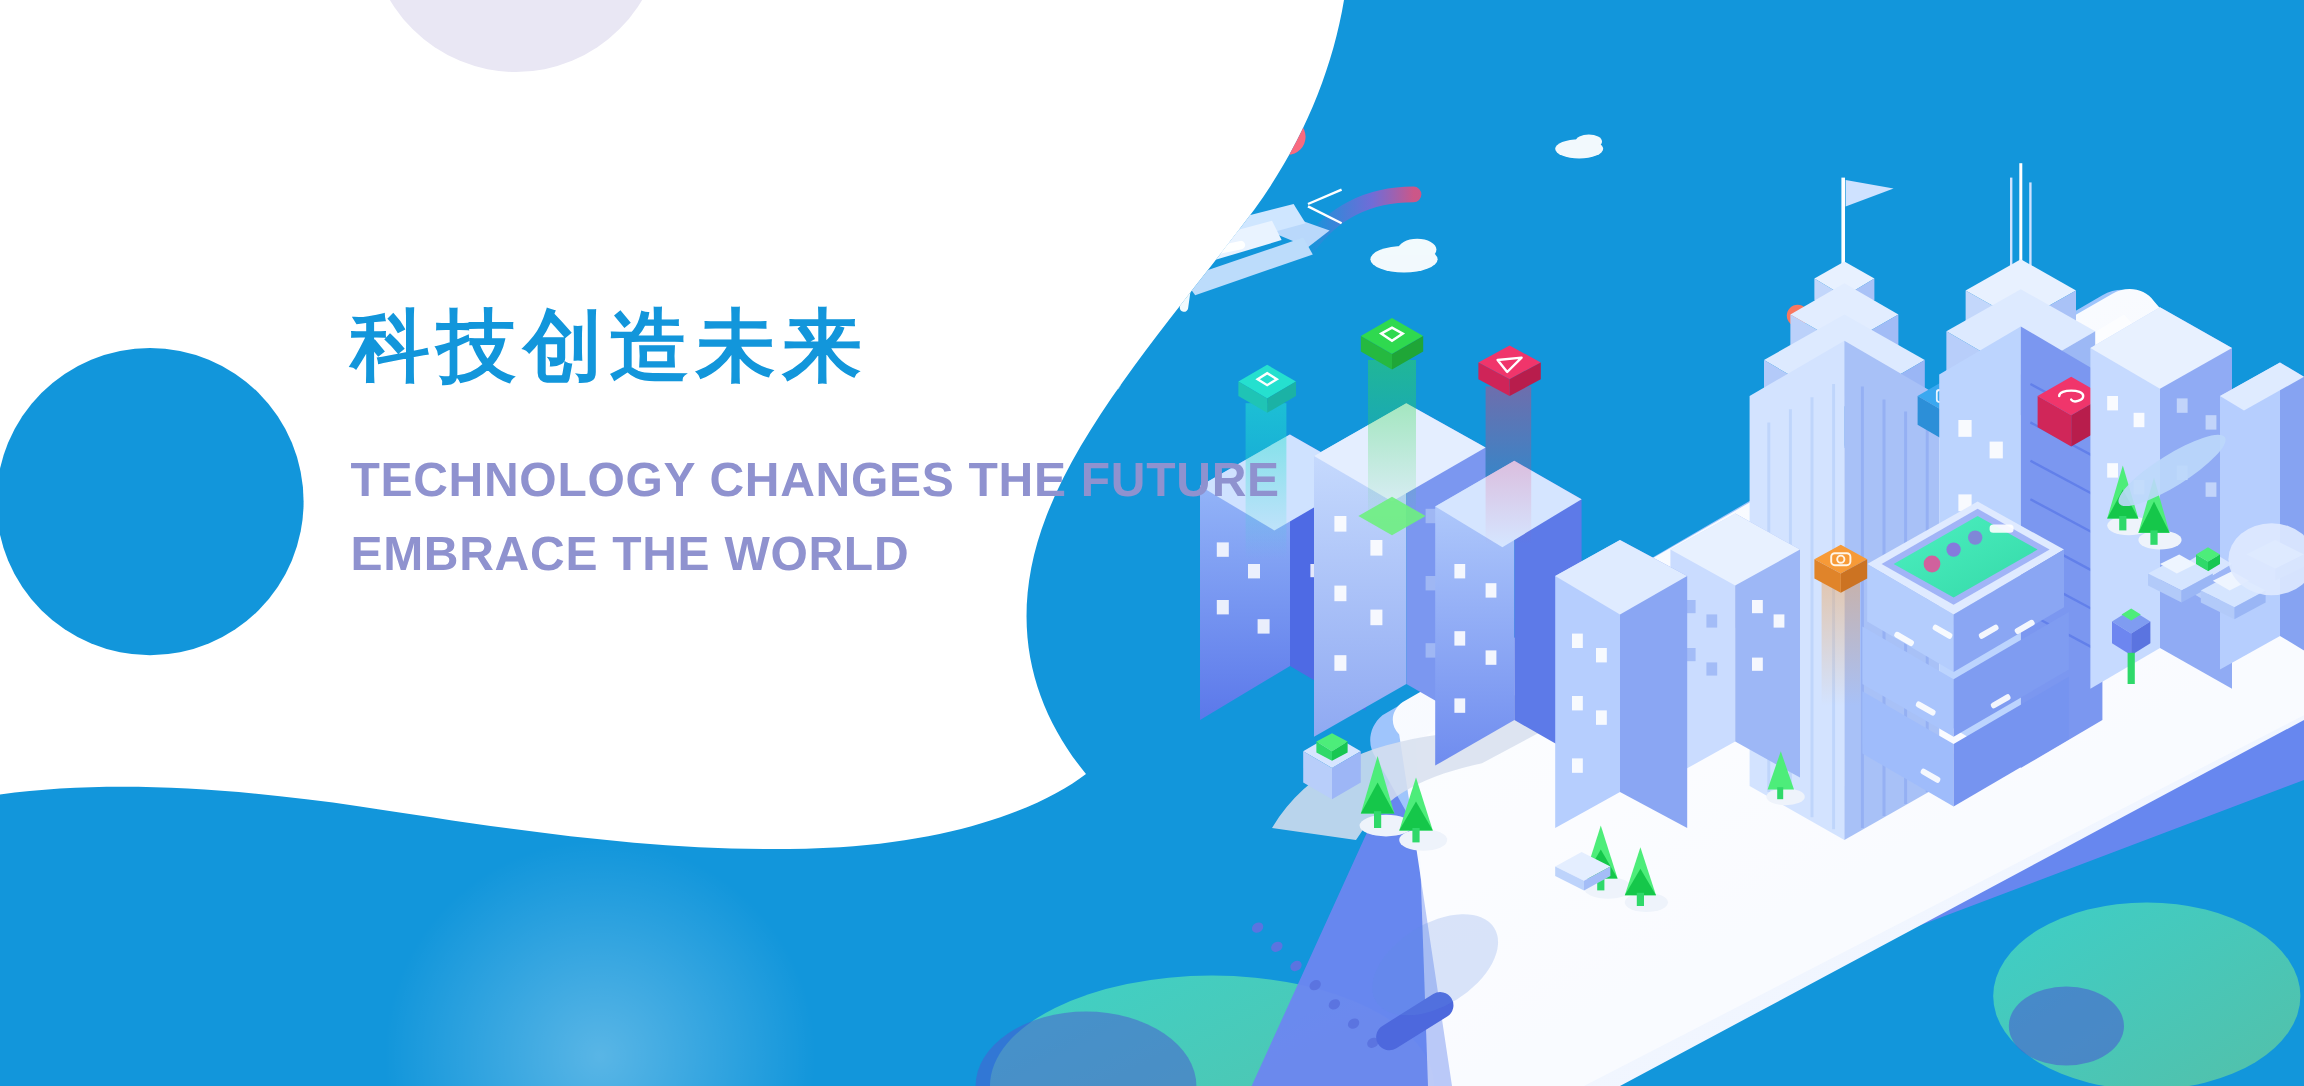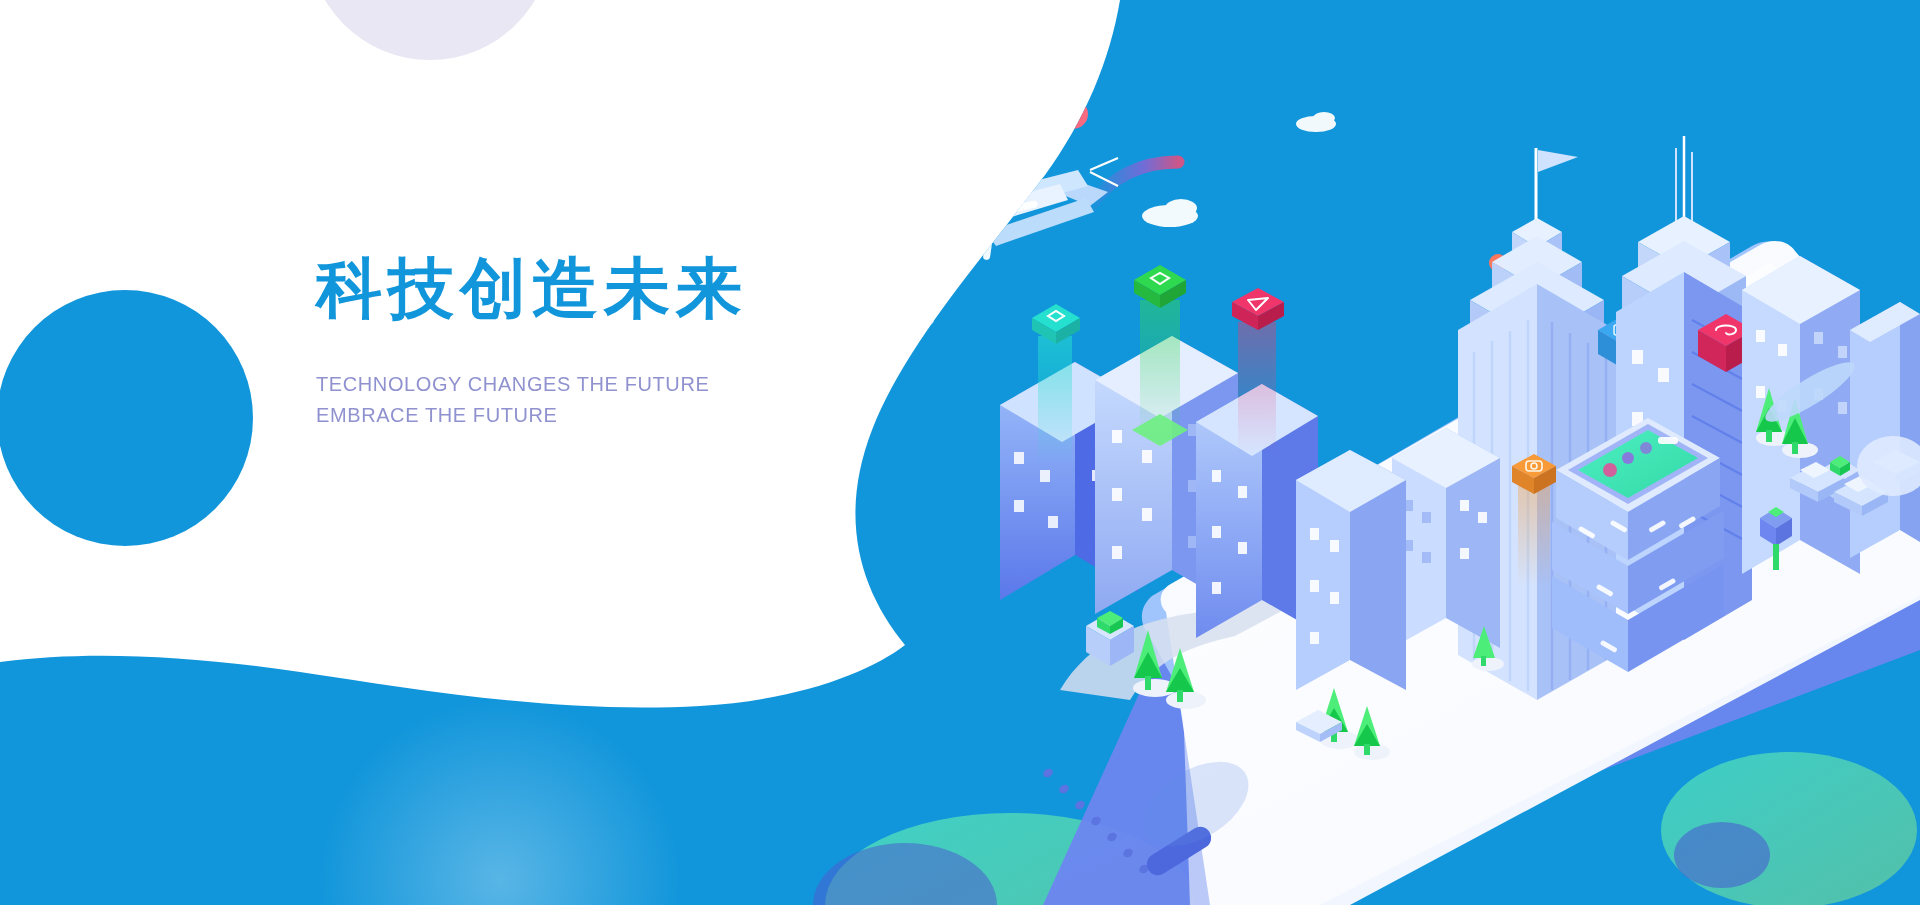--- a/index.html
+++ b/index.html
@@ -9,36 +9,36 @@
     background:#ffffff;
     position:relative;
   }
   #stage { position:absolute; inset:0; width:1920px; height:905px; overflow:hidden; }
 
   .layer { position:absolute; inset:0; width:1920px; height:905px; }
 
   
   #text-block {
     position:absolute;
-    left:316px; top:248px;
+    left:292px; top:248px;
     width:560px;
     z-index:40;
   }
   .headline-line {
     font-size:66px;
     font-weight:700;
     letter-spacing:6px;
     line-height:1.22;
     color:#1296db;
     white-space:nowrap;
   }
   #subtitle { margin-top:40px; }
   .sub-line {
-    font-size:20px;
-    font-weight:400;
+    font-size:40px;
+    font-weight:700;
     letter-spacing:0.6px;
     line-height:1.55;
     color:#8f92cf;
     white-space:nowrap;
   }
 </style>
 </head>
 <body>
 
 <div id="stage">
@@ -585,17 +585,17 @@
       <ellipse cx="1196" cy="804" rx="58" ry="34" transform="rotate(-32 1196 804)" fill="#5f8fe4" opacity="0.22"></ellipse>
     </g>
   </svg>
 
   <div id="text-block">
     <div id="headline">
       <div class="headline-line">科技创造未来</div>
     </div>
     <div id="subtitle">
       <div class="sub-line">TECHNOLOGY CHANGES THE FUTURE</div>
-      <div class="sub-line">EMBRACE THE FUTURE</div>
+      <div class="sub-line">EMBRACE THE WORLD</div>
     </div>
   </div>
 
 </div>
 
 </body></html>

